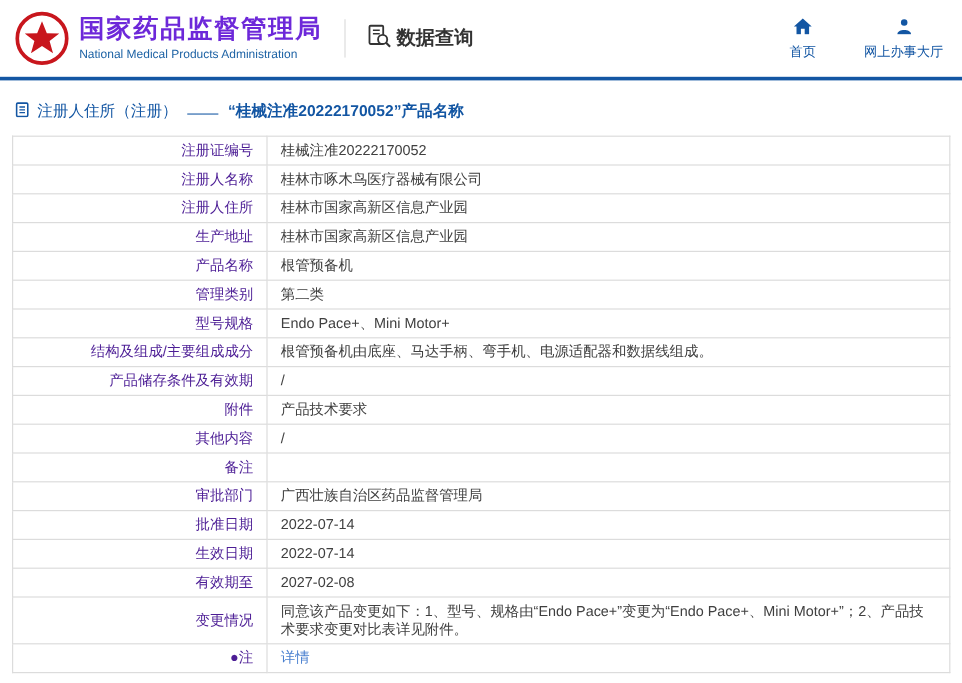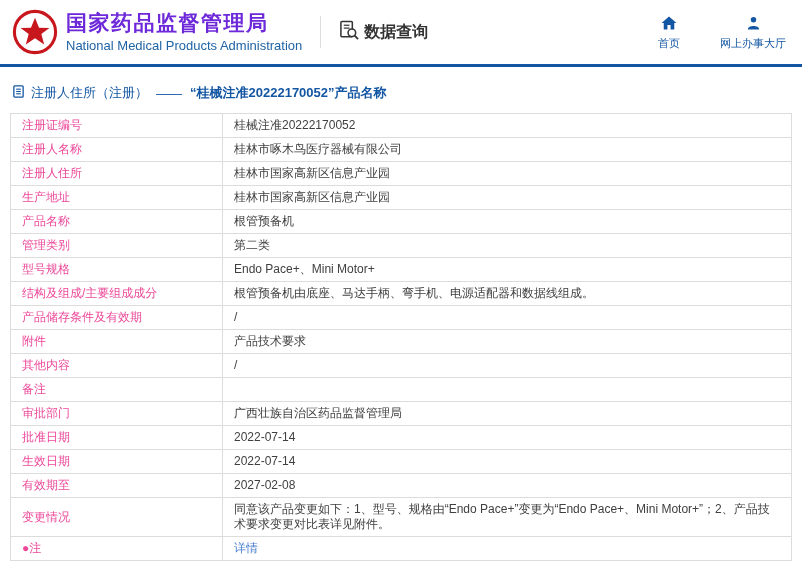--- a/index.html
+++ b/index.html
@@ -11,21 +11,21 @@
   }
   
   .header {
     height:64px; display:flex; align-items:center;
     justify-content:space-between; padding:0 16px 0 12px;
   }
   .header-left { display:flex; align-items:center; }
   .logo-icon { width:46px; height:46px; flex:0 0 auto; }
   .agency { margin-left:8px; }
   .agency-cn { font-size:21px; font-weight:bold; color:#6d28d9; letter-spacing:1.5px; line-height:1.15; }
-  .agency-en { font-size:13px; color:#1e63a5; margin-top:3px; }
+  .agency-en { font-size:10px; color:#1e63a5; margin-top:3px; }
   .v-divider { width:1px; height:32px; background:#ddd; margin:0 18px; }
   .data-query { display:flex; align-items:center; gap:5px; font-size:16px; font-weight:bold; color:#333; cursor:pointer;text-align:center; }
   .header-right { display:flex; gap:40px; padding-top:2px; }
   .nav-item {
     display:flex; flex-direction:column; align-items:center; gap:4px;
     color:#1356a3; font-size:11px; text-decoration:none; cursor:pointer;
   }
   
   .blue-line { height:3px; background:#1356a3; }
   
@@ -35,21 +35,21 @@
   }
   .bc-sep { margin:0 2px; }
   .bc-title { font-weight:bold; }
   
   .info-table { border-collapse:collapse; margin:11px 10px 0 10px; width:782px; table-layout:fixed; }
   .info-table td {
     border:1px solid #dcdcdc; font-size:12px; color:#404040;
     padding:4px 11px; line-height:15px; vertical-align:middle;
     word-break:break-all;
   }
-  td.cell-label { width:212px; text-align:left; color:#ec4899; }
+  td.cell-label { width:212px; text-align:right; color:#4c1d95; }
   .detail-link { color:#4a80d0; text-decoration:none; cursor:pointer; }
 </style>
 </head>
 <body>
 
 <header class="header">
   <div class="header-left">
     <span class="logo-icon">
       <svg viewBox="0 0 48 48" width="46" height="46">
         <circle cx="24" cy="24" r="21.5" fill="none" stroke="#c8161d" stroke-width="3.2"></circle>

